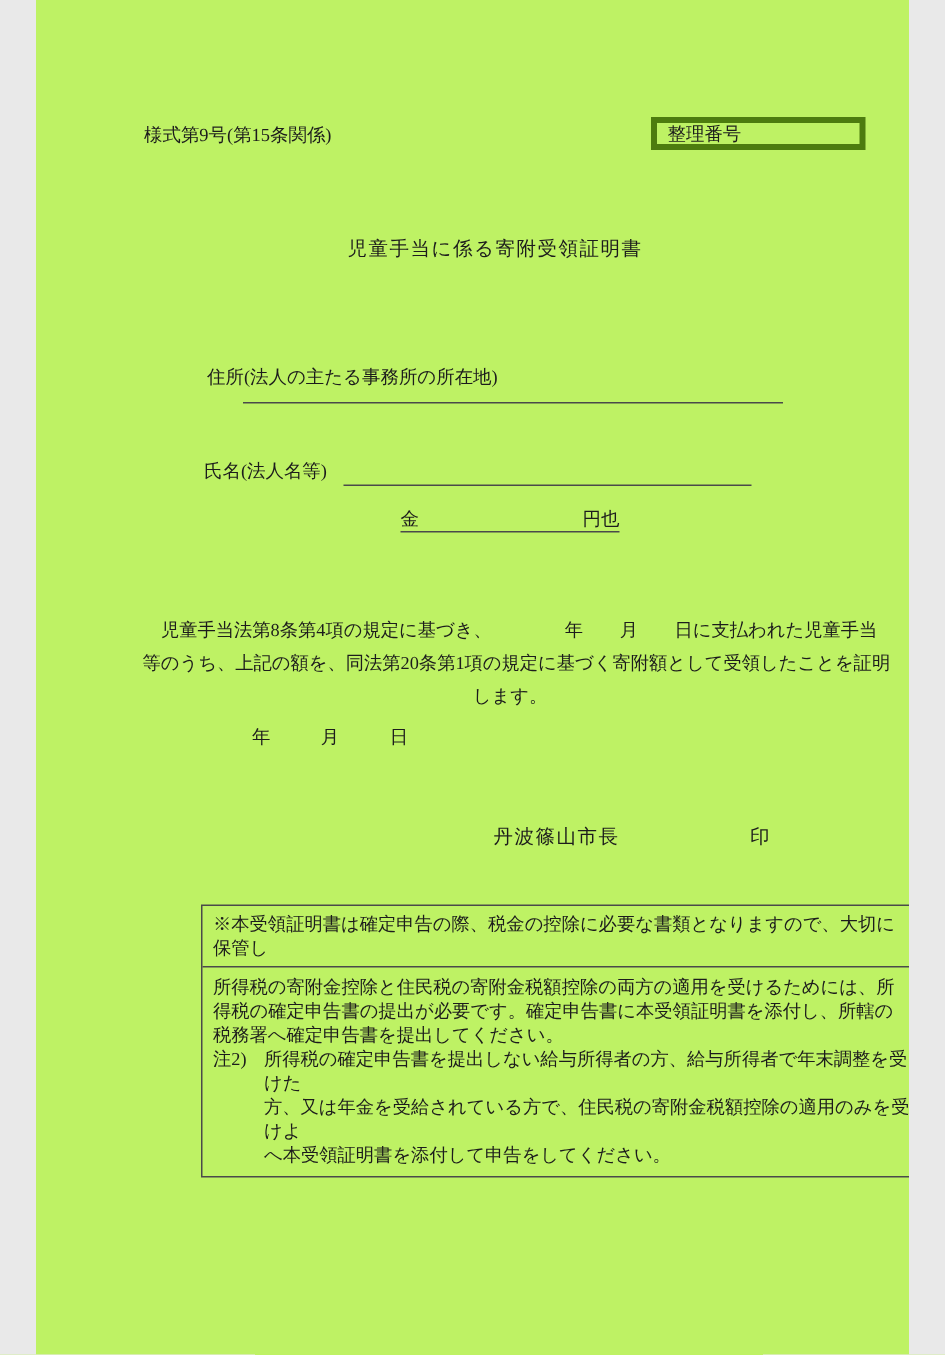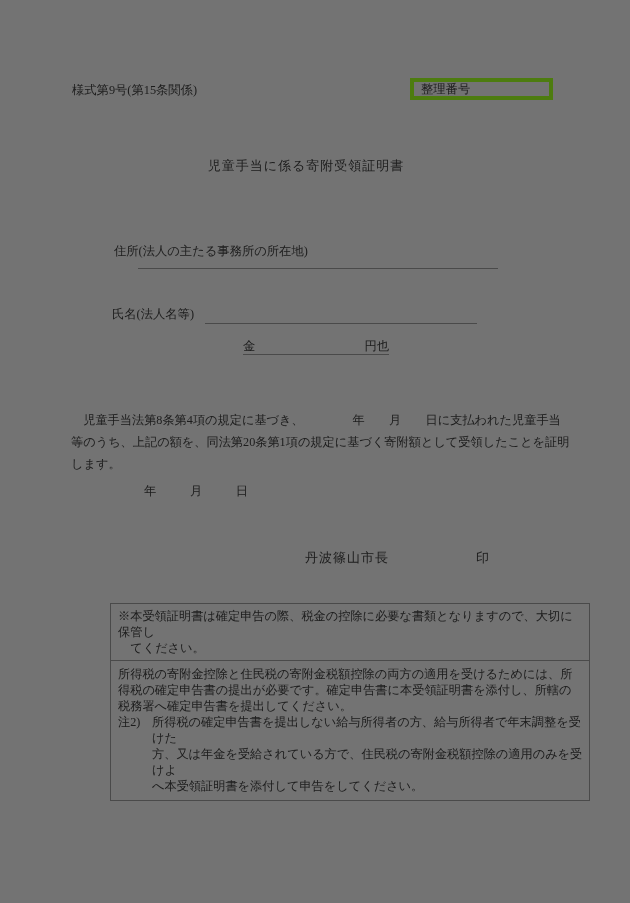--- a/index.html
+++ b/index.html
@@ -1,20 +1,20 @@
 <!DOCTYPE html>
 <html lang="ja"><head>
 <meta charset="utf-8">
 <style>
   html,body{margin:0;padding:0;background:#e9e9e9;}
   .page{
     position:relative;
-    width:630px;height:903px;
+    width:582px;height:903px;
     margin:0 auto;
-    background:#737373;
+    background:#bef264;
     color:#1c1c1c;
     font-family:"Liberation Serif","DejaVu Serif",serif;
     overflow:hidden;
   }
   .abs{position:absolute;}
   .txt{font-size:12.3px;line-height:16px;white-space:pre;}
 
   .form-number{left:72px;top:82px;}
   .ref-box{
     left:410px;top:78px;width:143px;height:22px;
@@ -32,21 +32,21 @@
   .name-label{left:112px;top:306px;}
   .name-line{left:205px;top:306px;width:272px;height:17px;border-bottom:1px solid #4a4a4a;}
 
   .amount-line{
     left:243px;top:337px;width:146px;height:17px;
     border-bottom:1px solid #4a4a4a;
     display:flex;justify-content:space-between;align-items:flex-end;
   }
 
   .body-par{left:71px;top:409px;width:490px;font-size:12.2px;line-height:22px;}
-  .body-par div{white-space:pre;}
+  .body-par div{white-space:pre;text-align:center;}
 
   .date-line{left:144px;top:483px;letter-spacing:3px;}
 
   .mayor{left:305px;top:550px;font-size:13px;letter-spacing:1px;}
   .seal{left:476px;top:550px;font-size:13px;}
 
   .notice-box{
     left:75px;top:603px;width:480px;
     border:1px solid #4a4a4a;
     box-sizing:border-box;
@@ -90,21 +90,20 @@
   </div>
 
   <div class="abs txt date-line">年　　月　　日</div>
 
   <div class="abs txt mayor">丹波篠山市長</div>
   <div class="abs txt seal">印</div>
 
   <div class="abs notice-box">
     <div class="notice-top">
       <div>※本受領証明書は確定申告の際、税金の控除に必要な書類となりますので、大切に保管し</div>
-      <div class="cont">てください。</div>
     </div>
     <div class="notice-notes">
       <div class="note-row">
         <div class="note-body">
           <div>所得税の寄附金控除と住民税の寄附金税額控除の両方の適用を受けるためには、所</div>
           <div>得税の確定申告書の提出が必要です。確定申告書に本受領証明書を添付し、所轄の</div>
           <div>税務署へ確定申告書を提出してください。</div>
         </div>
       </div>
       <div class="note-row">

